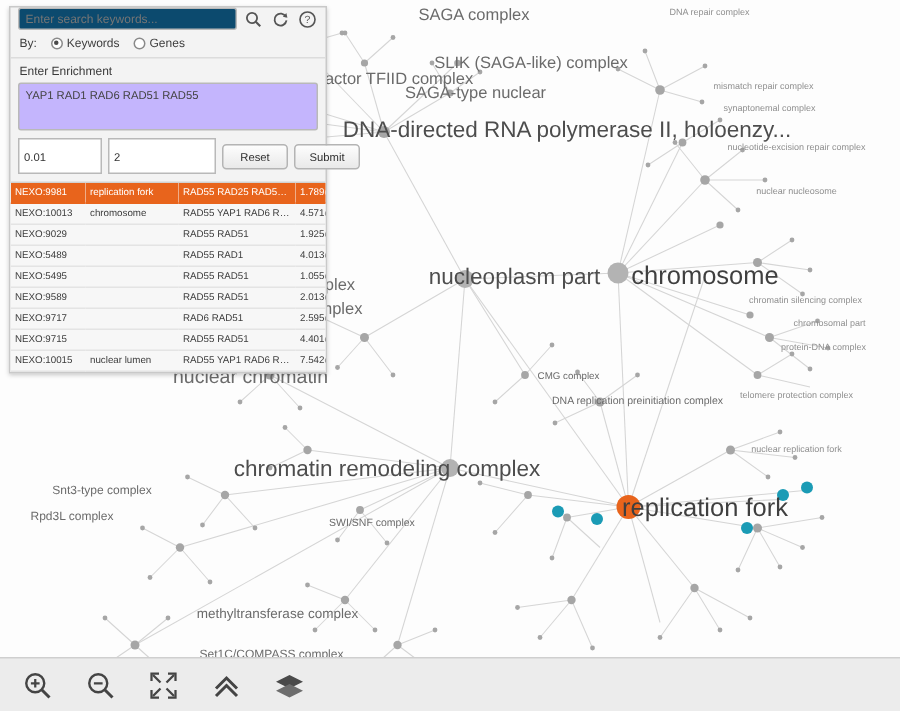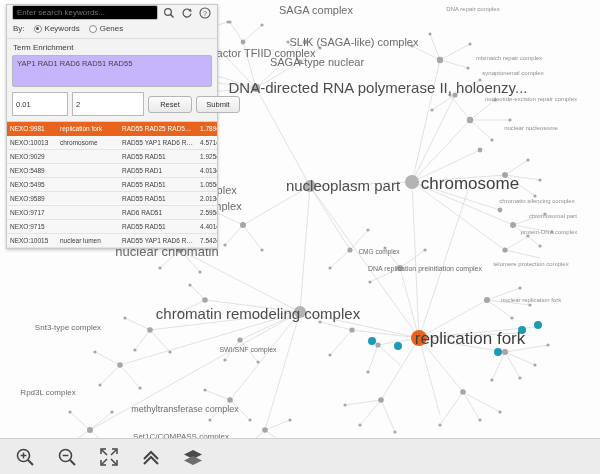--- a/index.html
+++ b/index.html
@@ -73,21 +73,21 @@
   .search-row {
     display: flex;
     align-items: center;
     padding: 0 5px 4px 5px;
     gap: 4px;
   }
   #search-input {
     flex: 1;
     height: 15px;
     border: 1px solid #b9b9b9;
-    background: #000000;
+    background: #0c4a6e;
     border-radius: 2px;
     font-size: 8px;
     color: #999;
     padding: 0 4px;
     box-sizing: border-box;
     outline: none;
     font-family: "Liberation Sans", sans-serif;
   }
   .icon-btn {
     width: 14px; height: 14px;
@@ -458,21 +458,21 @@
     <div class="net-label big" style="left:258px; top:313px;">chromatin remodeling complex</div>
 
     <div class="net-label med" style="left:316px; top:10px;">SAGA complex</div>
     <div class="net-label med" style="left:233px; top:53px;">transcription factor TFIID complex</div>
     <div class="net-label med" style="left:354px; top:42px;">SLIK (SAGA-like) complex</div>
     <div class="net-label med" style="left:317px; top:62px;">SAGA-type nuclear</div>
     <div class="net-label med" style="left:127px; top:190px;">nucleosome acetyltransferase of H4 complex</div>
     <div class="net-label med" style="left:138px; top:206px;">H4/H2A histone acetyltransferase complex</div>
     <div class="net-label med" style="left:167px; top:251px; font-size:13px;">nuclear chromatin</div>
     <div class="net-label med" style="left:68px; top:327px; font-size:8px;">Snt3-type complex</div>
-    <div class="net-label med" style="left:48px; top:344px; font-size:8px;margin-top:48px;">Rpd3L complex</div>
+    <div class="net-label med" style="left:48px; top:344px; font-size:8px;">Rpd3L complex</div>
     <div class="net-label med" style="left:248px; top:349px; font-size:7px;">SWI/SNF complex</div>
     <div class="net-label med" style="left:185px; top:409px; font-size:9px;">methyltransferase complex</div>
     <div class="net-label med" style="left:181px; top:436px; font-size:8px;">Set1C/COMPASS complex</div>
     <div class="net-label med" style="left:425px; top:268px; font-size:7px;">DNA replication preinitiation complex</div>
     <div class="net-label med" style="left:379px; top:251px; font-size:6.5px;">CMG complex</div>
 
     <div class="net-label small" style="left:473px; top:9px;">DNA repair complex</div>
     <div class="net-label small" style="left:509px; top:58px;">mismatch repair complex</div>
     <div class="net-label small" style="left:513px; top:73px;">synaptonemal complex</div>
     <div class="net-label small" style="left:531px; top:99px;">nucleotide-excision repair complex</div>
@@ -513,21 +513,21 @@
       <span class="radio on">
         <span class="dot"></span>
         <span>Keywords</span>
       </span>
       <span class="radio">
         <span class="dot"></span>
         <span>Genes</span>
       </span>
     </div>
 
-    <div class="section-title">Term Enrichment</div>
+    <div class="section-title">Enter Enrichment</div>
     <div id="term-box">YAP1 RAD1 RAD6 RAD51 RAD55</div>
 
     <div class="ctl-row">
       <input class="num" id="pval" type="text" value="0.01" style="">
       <input class="num" id="minnum" type="text" value="2" style="">
       <div class="btn">Reset</div>
       <div class="btn">Submit</div>
     </div>
 
     <div id="results">

